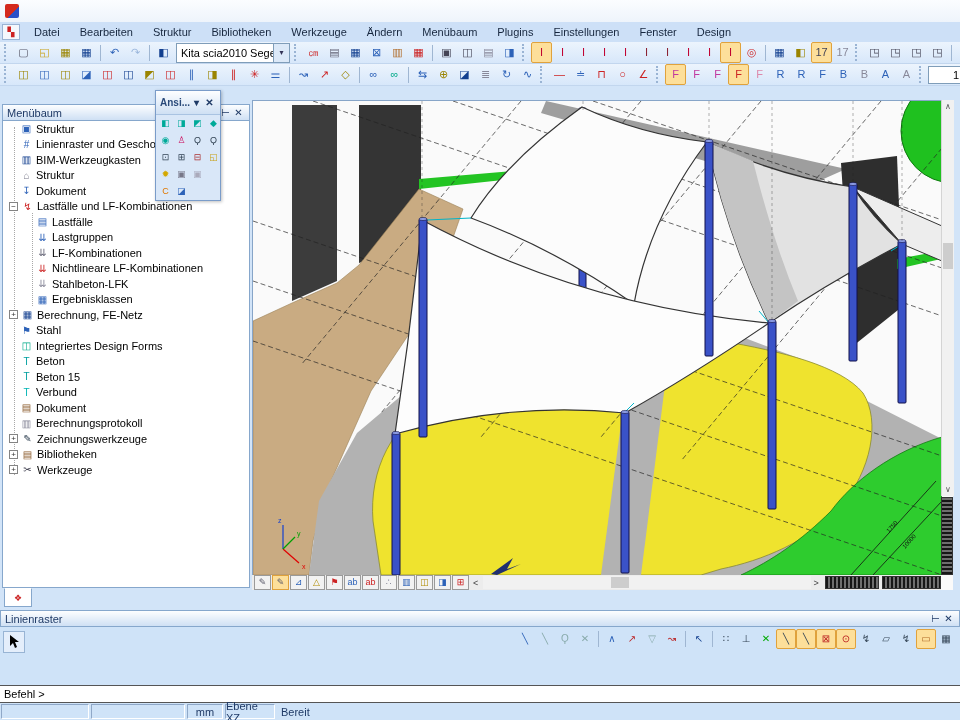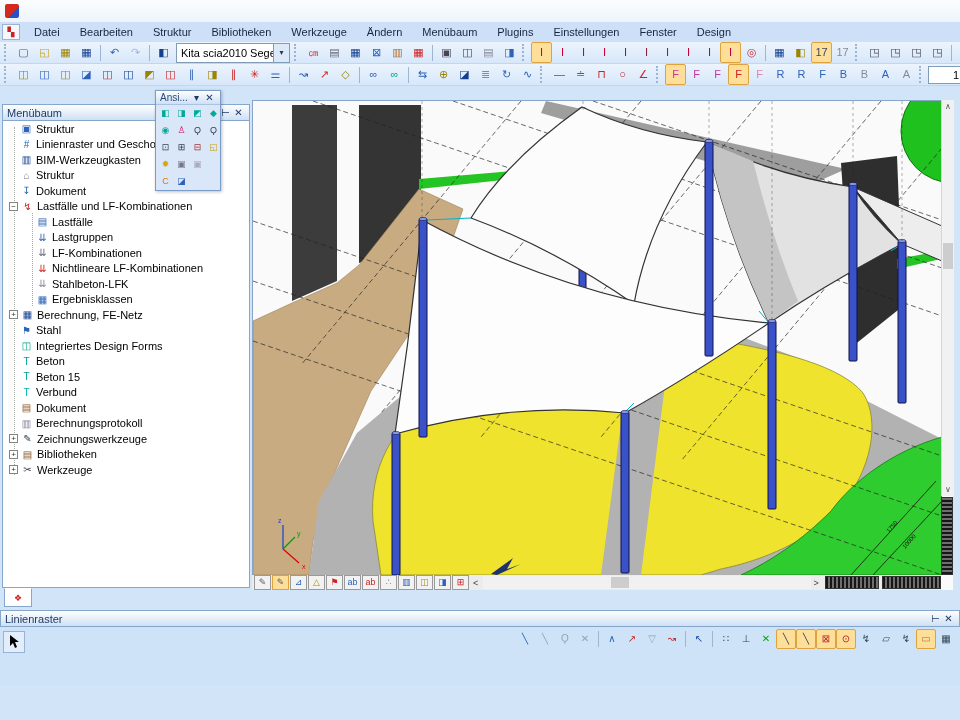--- a/index.html
+++ b/index.html
@@ -33,21 +33,21 @@
   .phead .hbtn{width:13px;font-size:10px;color:#1f3a66;text-align:center;}
   #treehead{left:2px;top:104px;width:248px;height:17px;}
   #treebody{left:2px;top:121px;width:248px;height:467px;background:#fff;border:1px solid #86a7cc;border-top:none;box-sizing:border-box;overflow:hidden;}
   .trow{height:15.5px;display:flex;align-items:center;font-size:11px;gap:3px;position:relative;}
   .texp{width:9px;height:9px;border:1px solid #848484;background:#fff;font-size:8px;line-height:7px;text-align:center;color:#333;flex:0 0 auto;box-sizing:border-box;}
   .tico{width:13px;text-align:center;font-size:10px;flex:0 0 auto;}
   .guide{position:absolute;border-left:1px dotted #a8a8a8;width:0;}
   #docktab{left:4px;top:588px;width:26px;height:17px;background:#fff;border:1px solid #86a7cc;border-top:1px solid #fff;display:flex;align-items:center;justify-content:center;font-size:9px;color:#c22;}
   
   #palette{left:155px;top:90px;width:64px;background:#d9e7f8;border:1px solid #7a9cc9;box-shadow:1px 1px 3px rgba(0,0,0,.25);}
-  #palette .phead{border:none;border-bottom:1px solid #a9c3e2;height:14px;font-size:10px;font-weight:normal;color:#2a4a7a;}
+  #palette .phead{border:none;border-bottom:1px solid #a9c3e2;height:24px;font-size:10px;font-weight:bold;color:#2a4a7a;}
   #palette .prow{display:flex;padding:1px 2px;gap:1px;}
   
   #viewport{left:252px;top:100px;width:701px;height:490px;background:#fafafa;border-left:1px solid #87a5c8;border-top:1px solid #87a5c8;box-sizing:border-box;}
   #vscroll{left:941px;top:100px;width:12px;height:396px;background:#f1f1f1;border-left:1px solid #d4d4d4;}
   .sbtn{position:absolute;left:0;width:12px;height:13px;color:#555;font-size:8px;display:flex;align-items:center;justify-content:center;}
   #vthumb{position:absolute;left:1px;top:143px;width:10px;height:26px;background:#cdcdcd;}
   .vruler{left:941px;top:497px;width:12px;height:78px;background:repeating-linear-gradient(0deg,#161616 0 2px,#6e6e6e 2px 4px);border:1px solid #333;box-sizing:border-box;}
   #vbottom{left:252px;top:575px;width:689px;height:15px;background:#ececec;display:flex;align-items:center;padding-left:2px;box-sizing:border-box;}
   #hscrolltrack{width:345px;height:13px;background:#f1f1f1;position:relative;margin-left:2px;}
   #hthumb{position:absolute;left:128px;top:1px;width:18px;height:11px;background:#cdcdcd;}
@@ -502,15 +502,25 @@
         <span class="icon sn hl" style="color: rgb(51, 68, 85);">╲</span>
         <span class="icon sn hl" style="color: rgb(187, 34, 34);">⊠</span>
         <span class="icon sn hl" style="color: rgb(187, 34, 34);">⊙</span>
         <span class="icon sn" style="color: rgb(51, 68, 85);">↯</span>
         <span class="icon sn" style="color: rgb(51, 68, 85);">▱</span>
         <span class="icon sn" style="color: rgb(51, 68, 85);">↯</span>
         <span class="icon sn hl" style="color: rgb(176, 108, 42);">▭</span>
         <span class="icon sn" style="color: rgb(51, 68, 85);">▦</span>
       </div>
   </div>
-
+  <div class="abs" id="cmdinput">
+    <span>Befehl &gt;</span>
+  </div>
+
+  <div class="abs" id="statusbar">
+      <span class="scell" style="width: 86px;"></span>
+      <span class="scell" style="width: 92px;"></span>
+      <span class="scell" style="width: 34px;">mm</span>
+      <span class="scell" style="width: 48px;">Ebene XZ</span>
+      <span style="margin-left: 4px;">Bereit</span>
+    </div>
 
 </div>
 
 </body></html>

